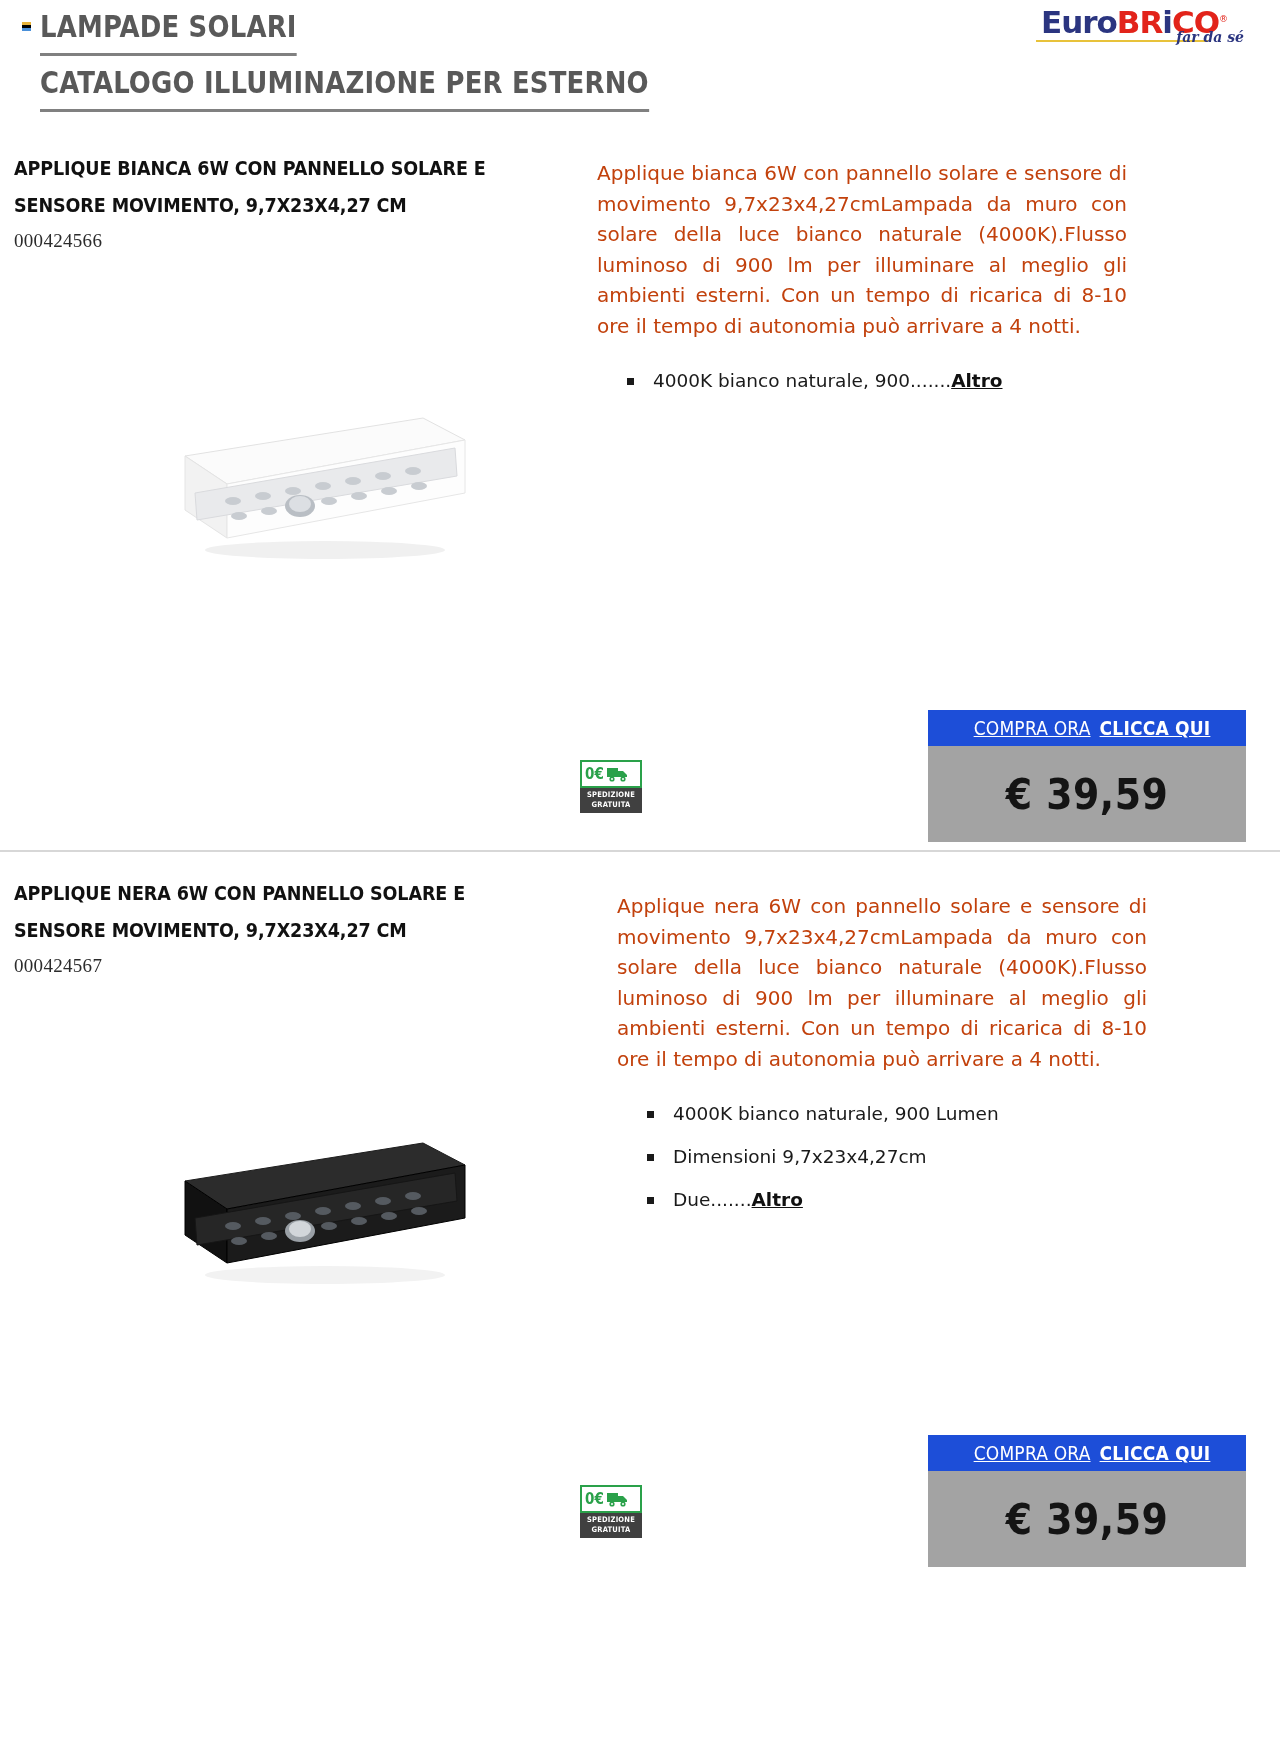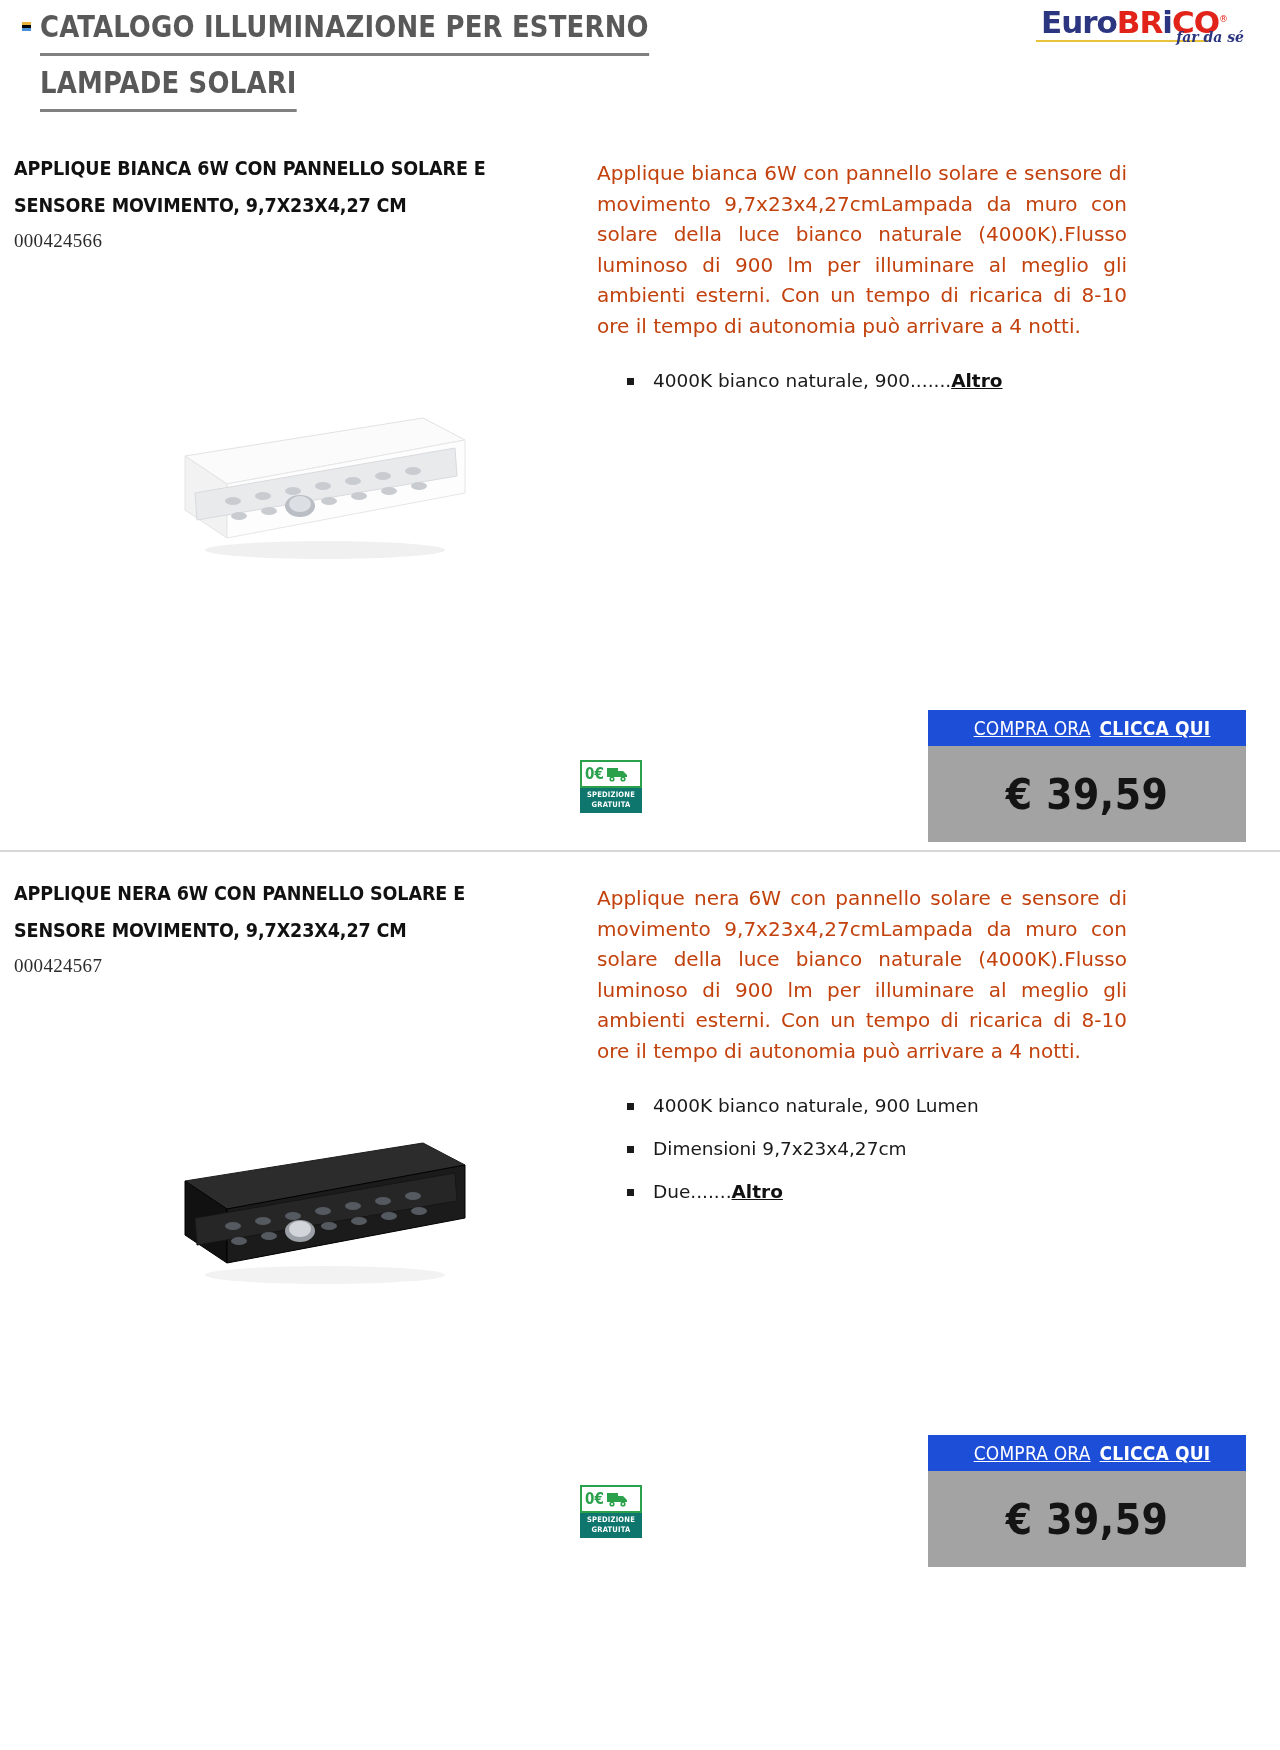--- a/index.html
+++ b/index.html
@@ -233,21 +233,21 @@
   }
   .ship-zero {
     font-family: "DejaVu Sans Condensed", "Liberation Sans Narrow", "Liberation Sans", sans-serif;
     font-size: 15px;
     font-weight: bold;
     color: #2aa14a;
     line-height: 1;
   }
   .truck-svg { display: block; }
   .ship-bot {
-    background: #0f766e;
+    background: #404040;
     color: #fff;
     text-align: center;
     font-family: "DejaVu Sans Condensed", "Liberation Sans Narrow", "Liberation Sans", sans-serif;
     font-size: 7.5px;
     font-weight: bold;
     line-height: 10px;
     padding: 2px 0 3px;
     letter-spacing: 0.2px;
   }
 
@@ -260,22 +260,22 @@
   }
 </style>
 </head>
 <body>
 
 <div class="page">
 
   <div class="header">
     <span class="hdr-bullet"></span>
     <div class="hdr-title">
+      <div><span class="hdr-line">LAMPADE SOLARI</span></div>
       <div><span class="hdr-line">CATALOGO ILLUMINAZIONE PER ESTERNO</span></div>
-      <div><span class="hdr-line">LAMPADE SOLARI</span></div>
     </div>
 
     <div class="logo">
       <div class="logo-word">
         <span class="logo-euro">Euro</span><span class="logo-brico">BR</span><span class="logo-i">i</span><span class="logo-brico">CO</span><span class="logo-reg">®</span>
       </div>
       <div class="logo-rule"></div>
       <div class="logo-tag">far da sé</div>
     </div>
   </div>
@@ -390,21 +390,21 @@
             <ellipse cx="254" cy="203" rx="8" ry="4"></ellipse>
             <ellipse cx="284" cy="198" rx="8" ry="4"></ellipse>
           </g>
           <ellipse cx="165" cy="218" rx="15" ry="11" fill="#9aa0a6"></ellipse>
           <ellipse cx="165" cy="216" rx="11" ry="8" fill="#d2d6da"></ellipse>
           <ellipse cx="190" cy="262" rx="120" ry="9" fill="#f2f2f2"></ellipse>
         </svg>
       </div>
     </div>
 
-    <div class="prod-right" style="top:8px;">
+    <div class="prod-right" style="top:16px;margin-left:20px;">
       <div class="prod-desc">Applique nera 6W con pannello solare e sensore di movimento 9,7x23x4,27cmLampada da muro con solare della luce bianco naturale (4000K).Flusso luminoso di 900 lm per illuminare al meglio gli ambienti esterni. Con un tempo di ricarica di 8-10 ore il tempo di autonomia può arrivare a 4 notti.</div>
       <ul class="bullets">
         <li><span>4000K bianco naturale, 900 Lumen</span><span class="more-link"></span></li>
         <li><span>Dimensioni 9,7x23x4,27cm</span><span class="more-link"></span></li>
         <li><span>Due.......</span><span class="more-link">Altro</span></li>
       </ul>
     </div>
 
     <div class="ship" style="top:610px; left:580px;">
       <div class="ship-top">

